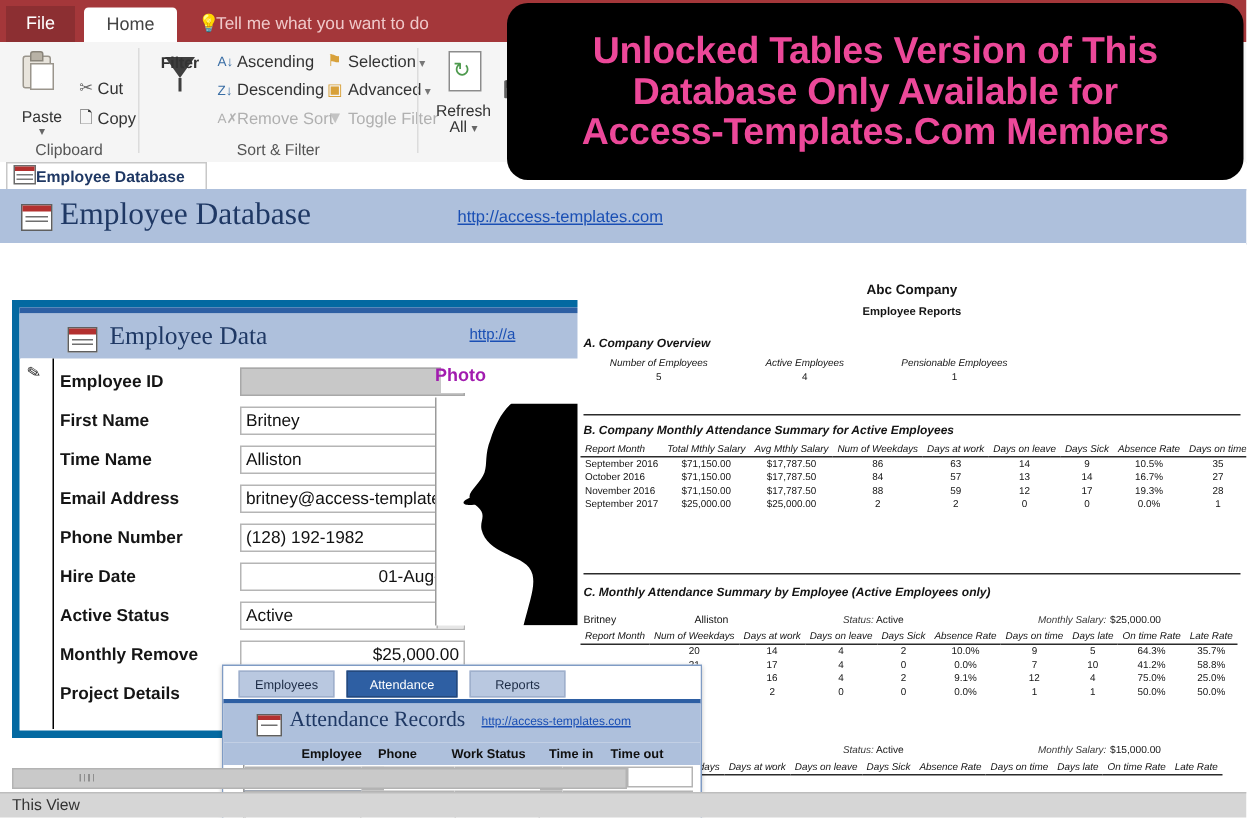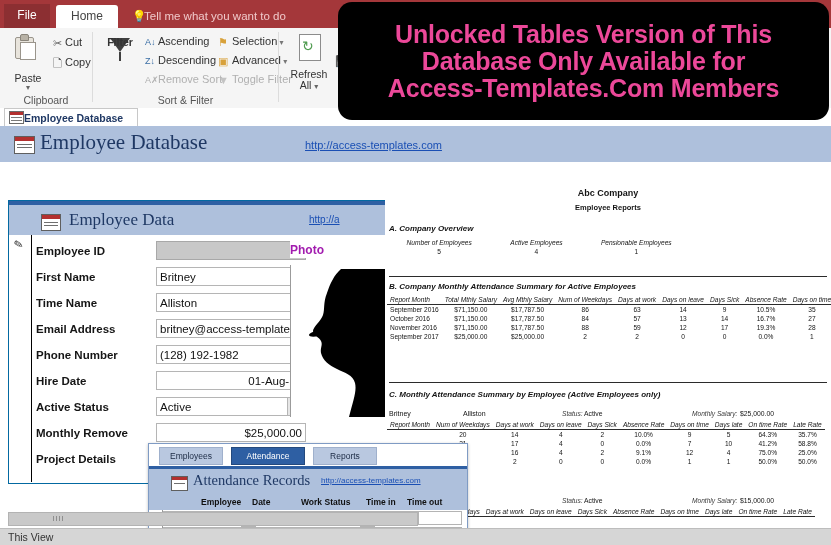--- a/index.html
+++ b/index.html
@@ -44,21 +44,21 @@
   #paste-btn{position:absolute;left:6px;top:4px;width:44px;height:60px;text-align:center;cursor:default;}
   #paste-btn .plabel{position:absolute;left:0;bottom:8px;width:44px;font-size:10.5px;color:#333;}
   #paste-btn .pcaret{position:absolute;left:0;bottom:0px;width:44px;font-size:8px;color:#666;}
   .clipicon{position:absolute;left:9px;top:2px;width:20px;height:24px;}
   .clipicon .board{position:absolute;left:0;top:3px;width:17px;height:20px;background:#e8e4dc;
       border:1px solid #9a958c;border-radius:2px;}
   .clipicon .clip{position:absolute;left:5px;top:0px;width:7px;height:5px;background:#b8b2a6;
       border:1px solid #8a857b;border-radius:2px 2px 0 0;}
   .clipicon .page{position:absolute;left:5px;top:8px;width:14px;height:16px;background:#fff;
       border:1px solid #9a958c;}
-  .cutrow,.copyrow{position:absolute;left:50px;font-size:11px;color:#333;height:17px;line-height:17px;cursor:default;}
+  .cutrow,.copyrow{position:absolute;left:50px;font-size:11px;color:#333;height:17px;line-height:17px;cursor:default;margin-top:17px;}
   .cutrow{top:6px;}
   .copyrow{top:26px;}
   .mini{display:inline-block;width:15px;text-align:center;vertical-align:middle;}
   .scissors{color:#666;font-size:11px;}
 
   
   #g-sortfilter{left:93px;width:185px;}
   #filter-btn{position:absolute;left:6px;top:4px;width:42px;height:60px;text-align:center;cursor:default;}
   #filter-btn .flabel{position:absolute;left:0;bottom:8px;width:42px;font-size:10.5px;color:#333;}
   .funnel{position:absolute;left:11px;top:6px;width:0;height:0;
@@ -109,21 +109,21 @@
   .navbtn{position:absolute;top:172px;height:22px;line-height:22px;text-align:center;
       font-size:11px;cursor:default;border:1px solid #9fb0cc;}
   .navbtn.off{background:#b9c8e0;color:#1b2a44;}
   .navbtn.on{background:#2e5fa3;color:#ffffff;border-color:#24497d;}
   #nav-employees{left:15px;width:82px;}
   #nav-attendance{left:117px;width:88px;}
   #nav-reports{left:225px;width:79px;}
 
   
   #empcard{position:absolute;left:8px;top:200px;width:377px;height:282px;
-      background:#ffffff;border:1px solid #0369a1;}
+      background:#ffffff;border:5px solid #0369a1;}
   #empcard-topline{position:absolute;left:0;top:0;width:377px;height:4px;background:#2e5fa3;}
   #empcard-head{position:absolute;left:0;top:4px;width:377px;height:30px;background:#aec0dc;}
   #empcard-title{position:absolute;left:60px;top:9px;font-family:"Liberation Serif", serif;
       font-size:17px;color:#1f3864;cursor:default;}
   #empcard-icon{position:absolute;left:32px;top:13px;width:18px;height:15px;background:#fff;border:1px solid #5f5f5f;}
   #empcard-icon .bar{position:absolute;left:0;top:0;width:18px;height:4px;background:#b3302f;}
   #empcard-icon .l1{position:absolute;left:2px;top:7px;width:14px;height:1px;background:#6f6f6f;}
   #empcard-icon .l2{position:absolute;left:2px;top:10px;width:14px;height:1px;background:#6f6f6f;}
   #empcard-link{position:absolute;left:300px;top:13px;font-size:10px;color:#1a4fb4;
       text-decoration:underline;cursor:pointer;white-space:nowrap;}
@@ -580,21 +580,21 @@
   <div id="att-head"></div>
   <div id="att-icon">
       <div class="bar"></div>
       <div class="l1"></div>
     </div>
   <div id="att-title">Attendance Records</div>
   <div id="att-link">http://access-templates.com</div>
 
   <div id="att-colhdr"></div>
   <div class="attch" style="left:16px;margin-left:36px;">Employee</div>
-  <div class="attch" style="left:103px;">Date</div>
+  <div class="attch" style="left:103px;">Phone</div>
   <div class="attch" style="left:152px;">Work Status</div>
   <div class="attch" style="left:217px;">Time in</div>
   <div class="attch" style="left:258px;">Time out</div>
 
   <div id="att-grid">
     <div class="attrow" style="top:0px;">
       <div class="att-selbar"></div>
       <div class="attcell" style="left:14px;width:78px;">Britney Alliston</div>
       <div class="attdrop" style="left:92px;">▼</div>
       <div class="attcell r" style="left:107px;width:47px;">05-Sep-16</div>

